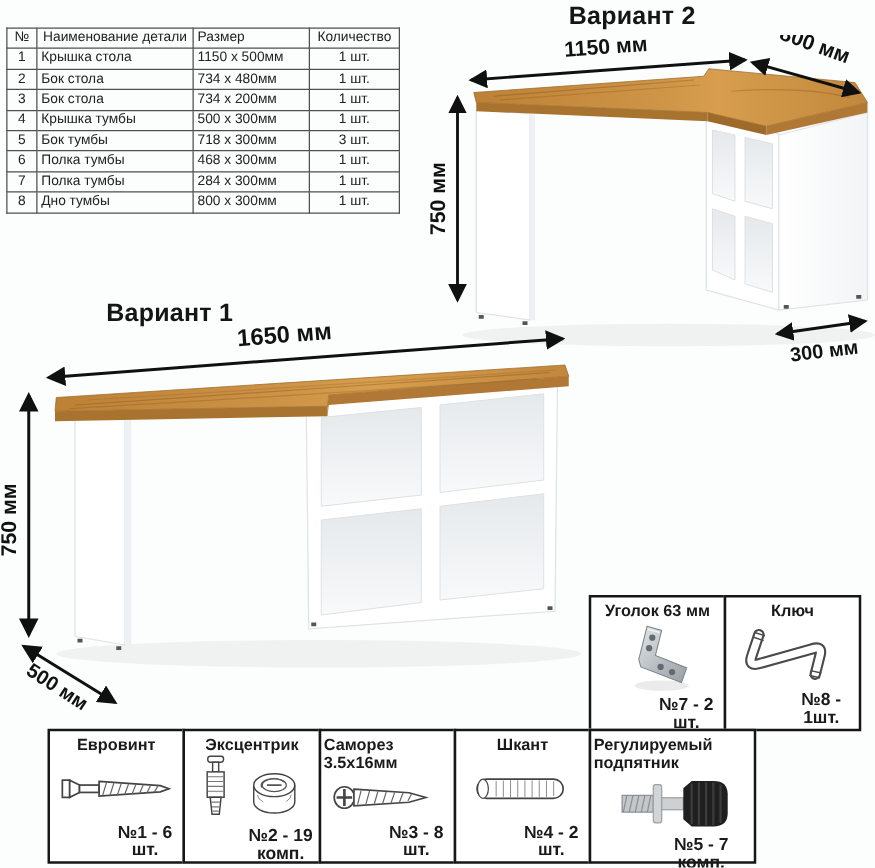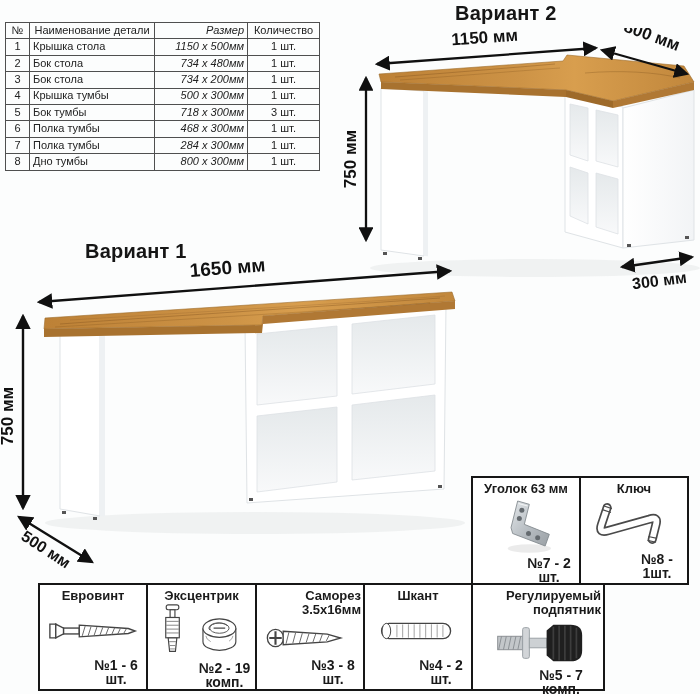--- a/index.html
+++ b/index.html
@@ -6,35 +6,35 @@
     font-family:"Liberation Sans","DejaVu Sans",sans-serif;background:#fcfdfd;}
   .page{position:relative;width:700px;height:694px;}
   
   table.parts{position:absolute;left:5px;top:22px;border-collapse:collapse;table-layout:fixed;width:292px;}
   table.parts th,table.parts td{border:1px solid #4f4f4f;font-size:11px;font-weight:400;color:#222;
     height:15.4px;padding:0 3px;line-height:1.05;white-space:nowrap;overflow:hidden;}
   th.c-n,td.c-n{width:17px;text-align:center;}
   th.c-name,td.c-name{width:118px;text-align:left;margin-top:26px;}
   td.c-name{padding-left:5px;}
   th.c-name{text-align:center;}
-  th.c-size,td.c-size{width:86px;text-align:right;font-style:italic;}
+  th.c-size,td.c-size{width:86px;text-align:left;}
   th.c-qty,td.c-qty{width:65px;text-align:center;}
   
   .vtitle{position:absolute;font-size:20px;font-weight:700;color:#151515;letter-spacing:0.2px;}
   .v2-title{left:455px;top:2px;}
   .v1-title{left:85px;top:240px;}
   svg.vdraw{position:absolute;}
   svg.v2{left:340px;top:28px;}
   svg.v1{left:0px;top:240px;}
   .dim{font-weight:700;fill:#111;}
   
   .hw{position:absolute;box-sizing:border-box;border:2px solid #161616;background:#fff;
     display:flex;flex-direction:column;align-items:center;justify-content:space-between;
     padding:4px 2px 3px 2px;}
-  .hw-title{font-size:13px;font-weight:700;color:#1a1a1a;text-align:right;line-height:1.1;}
+  .hw-title{font-size:13px;font-weight:700;color:#1a1a1a;text-align:left;line-height:1.1;}
   .hw-icon{flex:1;display:flex;align-items:center;justify-content:center;width:100%;}
   .hw-count{font-size:14px;font-weight:700;color:#1a1a1a;text-align:center;line-height:1;padding-left:46px;}
 </style>
 </head>
 <body>
 
 <div class="page">
 
   <table class="parts">
     <thead>

